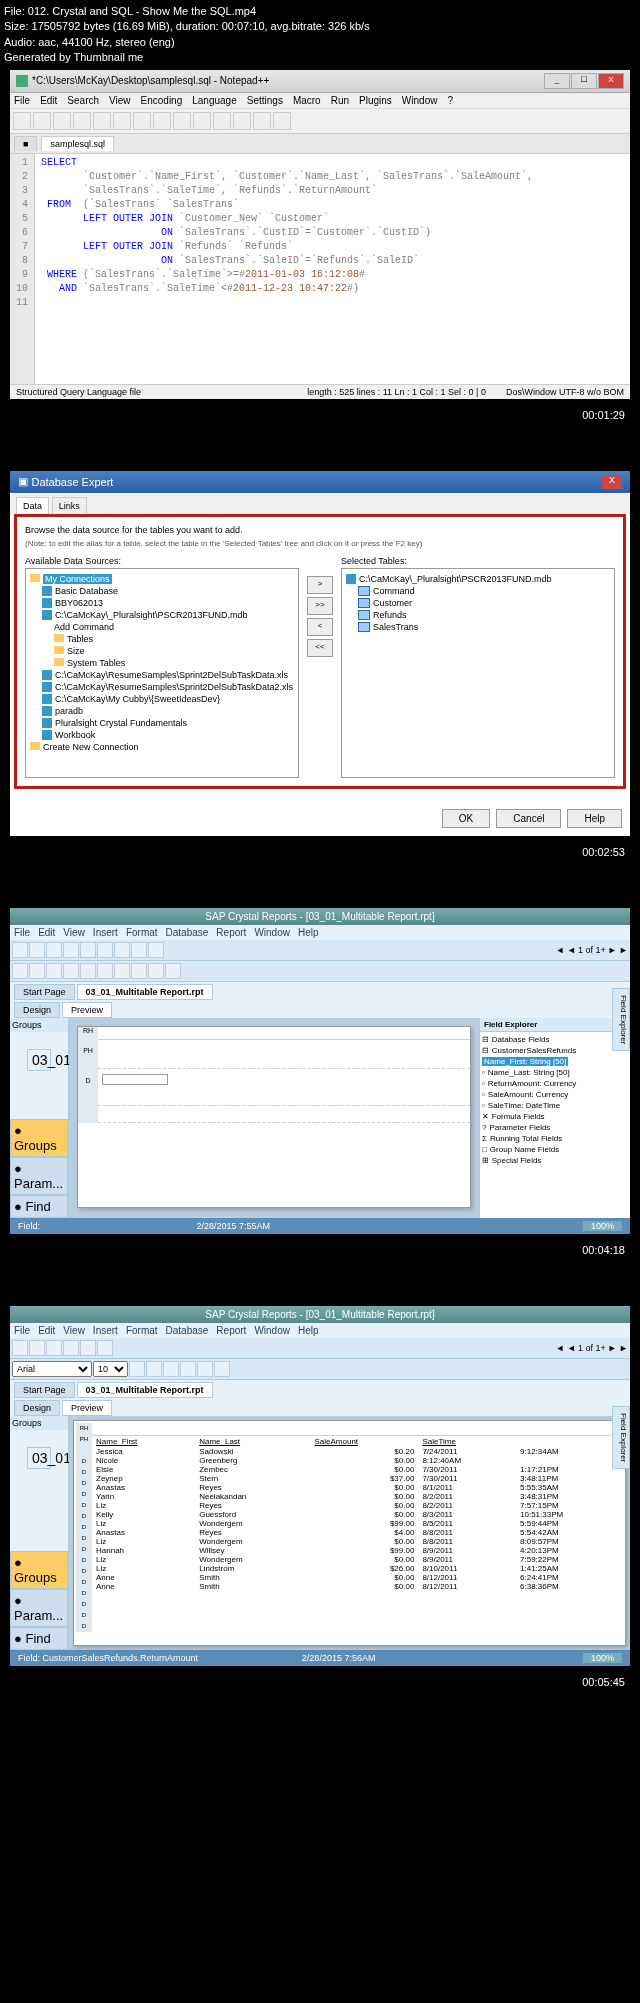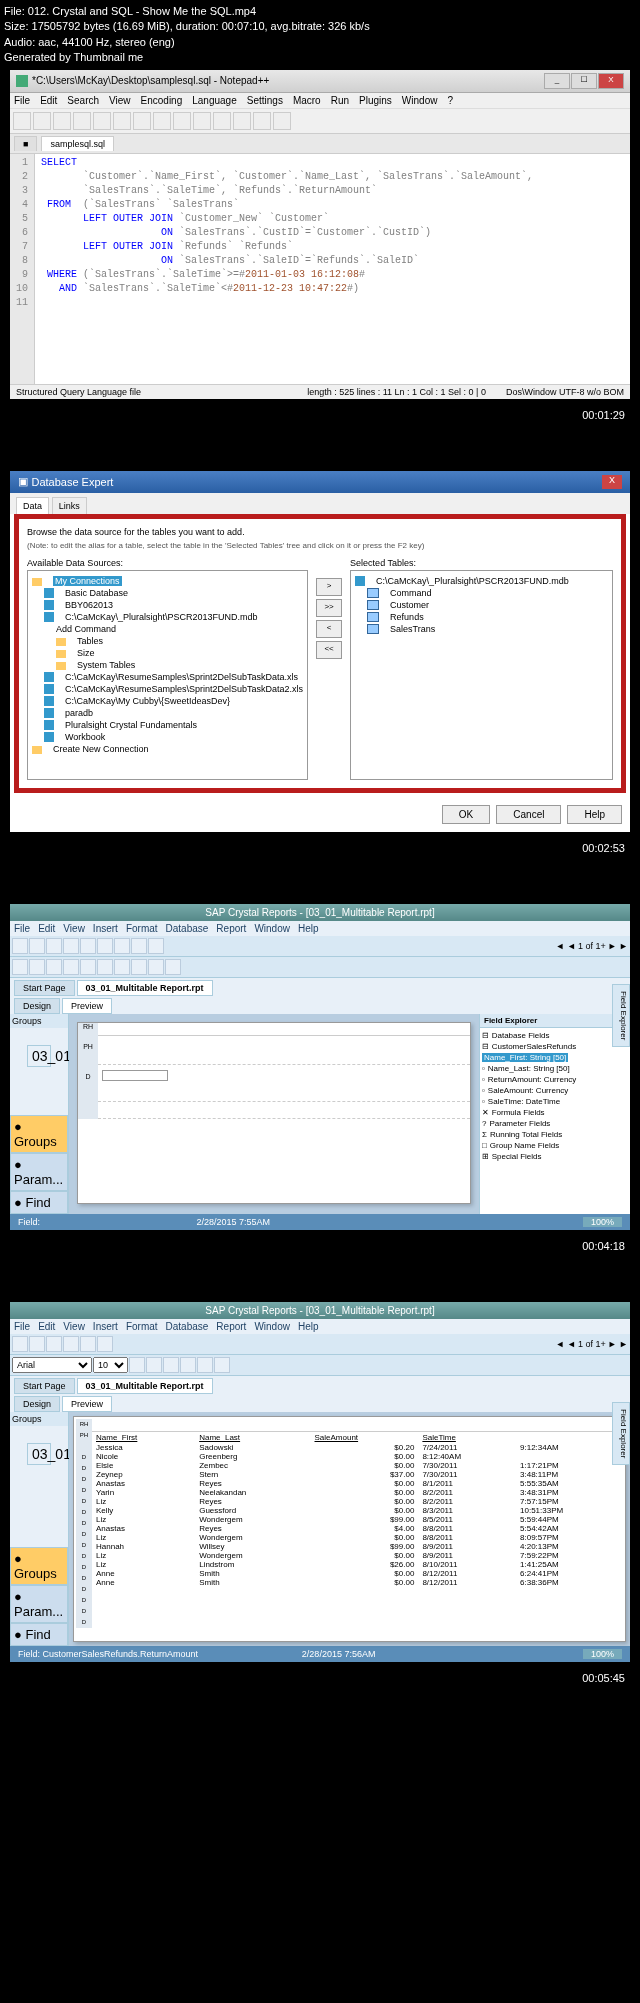--- a/index.html
+++ b/index.html
@@ -26,28 +26,28 @@
 .str{color:#808080}
 .date{color:#a0522d}
 .statusbar{background:#f0f0f0;border-top:1px solid #ccc;padding:2px 6px;font-size:9px;display:flex;gap:20px}
 .statusbar span:nth-child(2){margin-left:auto}
 
 .db-expert{background:#fff}
 .db-title{background:linear-gradient(#4a7fc4,#2a5fa4);color:#fff;padding:4px 8px;font-size:11px;display:flex;align-items:center}
 .db-title .close-x{margin-left:auto;background:#c44;width:20px;height:14px;text-align:center;font-size:9px}
 .db-tabs{padding:4px 6px 0;background:#f0f0f0}
 .db-tab{display:inline-block;padding:3px 6px;background:#fff;border:1px solid #ccc;border-bottom:none;font-size:9px}
-.db-body{padding:8px;background:#fff;border:5px solid #b91c1c;margin:0 4px 4px}
+.db-body{padding:8px;background:#fff;border:3px solid #b91c1c;margin:0 4px 12px}
 .db-instruct{font-size:9px;margin-bottom:4px}
 .db-note{font-size:8px;color:#555;margin-bottom:8px}
 .db-panels{display:flex;gap:8px}
 .db-panel{flex:1}
 .db-panel-label{font-size:9px;margin-bottom:2px}
 .db-tree{border:1px solid #999;height:200px;padding:4px;font-size:9px;overflow:hidden}
-.db-tree .node{padding:1px 0;display:flex;align-items:flex-end;gap:11px}
+.db-tree .node{padding:1px 0;display:flex;align-items:flex-start;gap:3px}
 .db-tree .ind1{padding-left:12px}
 .db-tree .ind2{padding-left:24px}
 .folder-icon{width:10px;height:8px;background:#fc6;display:inline-block}
 .db-icon{width:10px;height:10px;background:#39c;display:inline-block}
 .table-icon{width:10px;height:8px;background:#9cf;display:inline-block;border:1px solid #369}
 .db-arrows{display:flex;flex-direction:column;gap:3px;justify-content:flex-start;padding-top:20px}
 .db-arrow{width:24px;height:16px;border:1px solid #999;background:#eee;font-size:8px;text-align:center;line-height:14px}
 .db-bottom{text-align:right;padding:8px;display:flex;gap:6px;justify-content:flex-end}
 .db-btn{padding:3px 16px;border:1px solid #999;background:#eee;font-size:10px}
 

